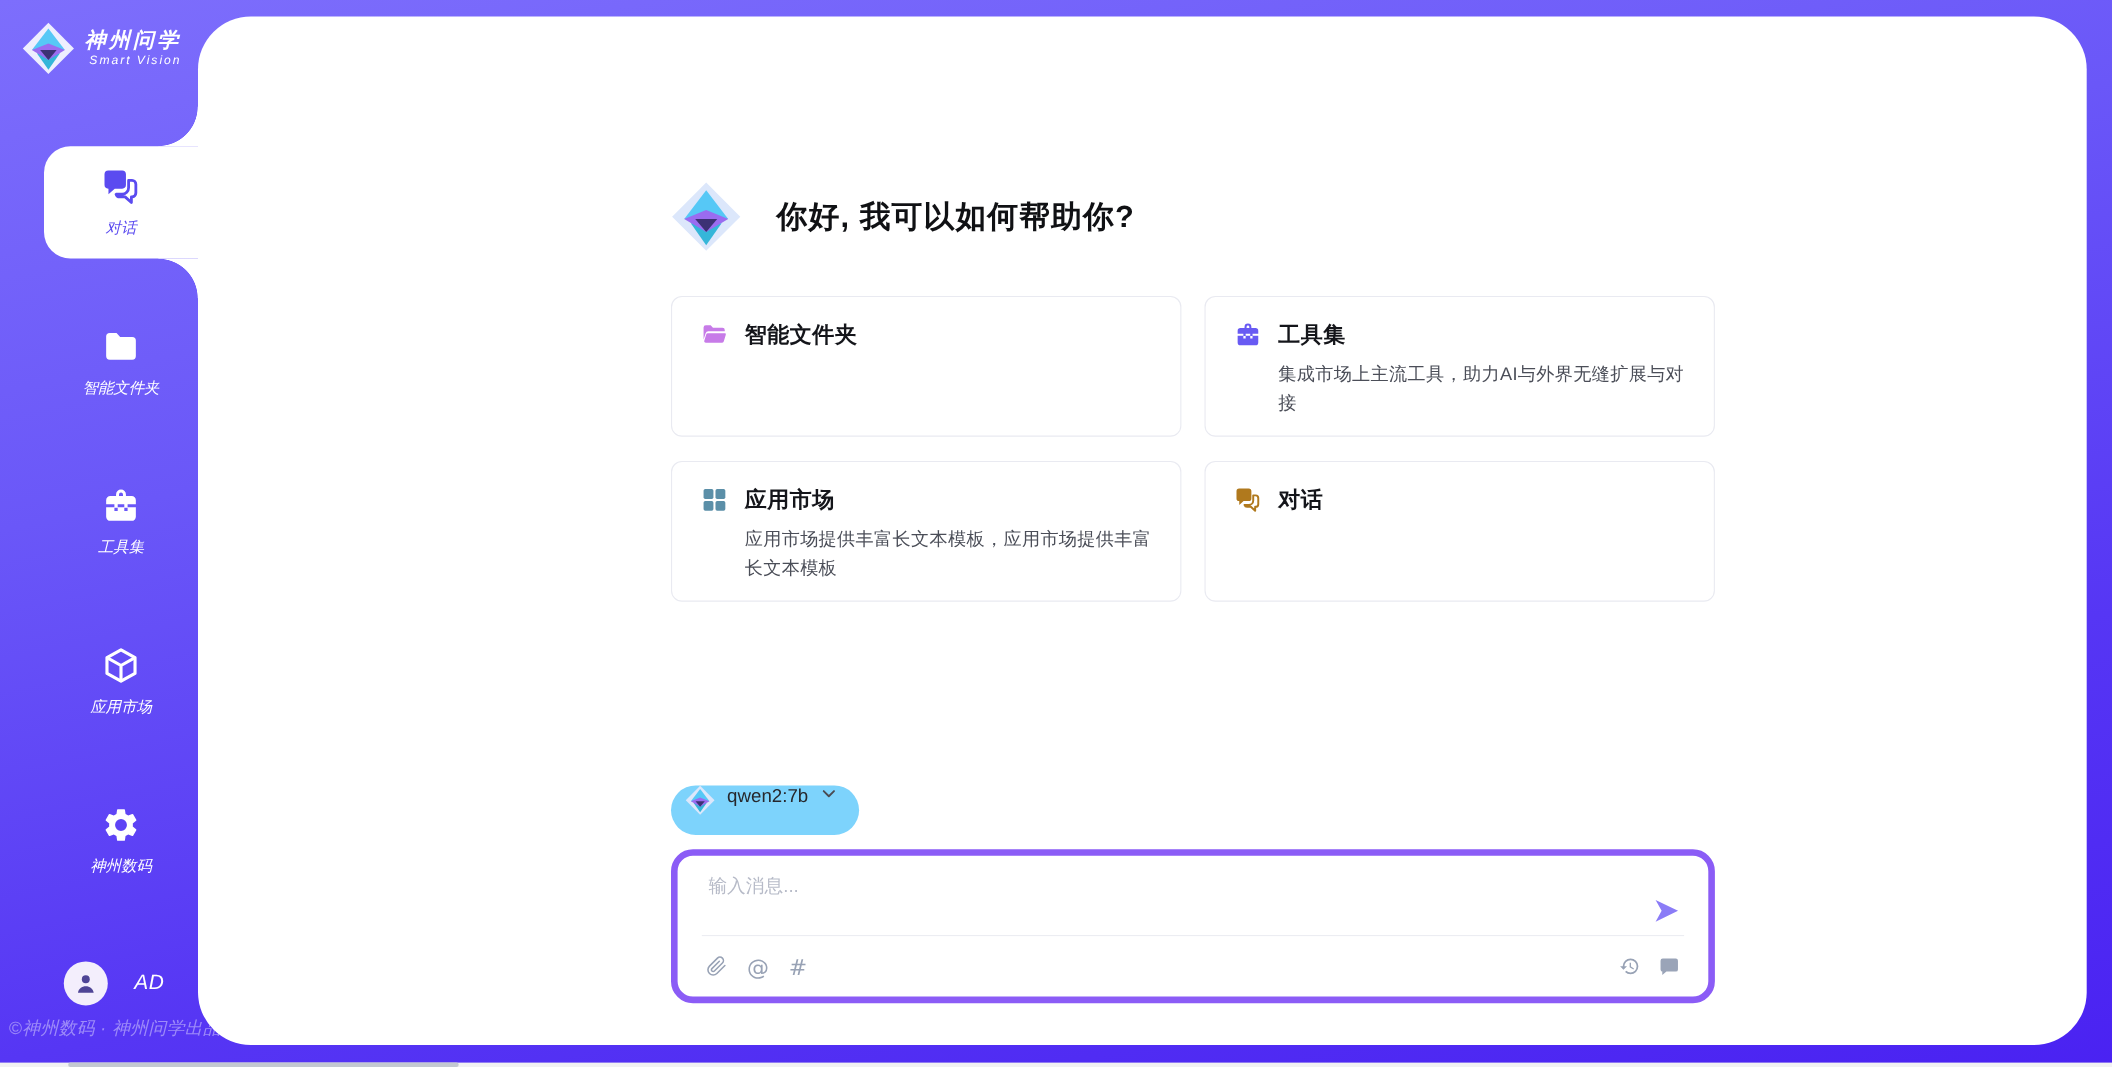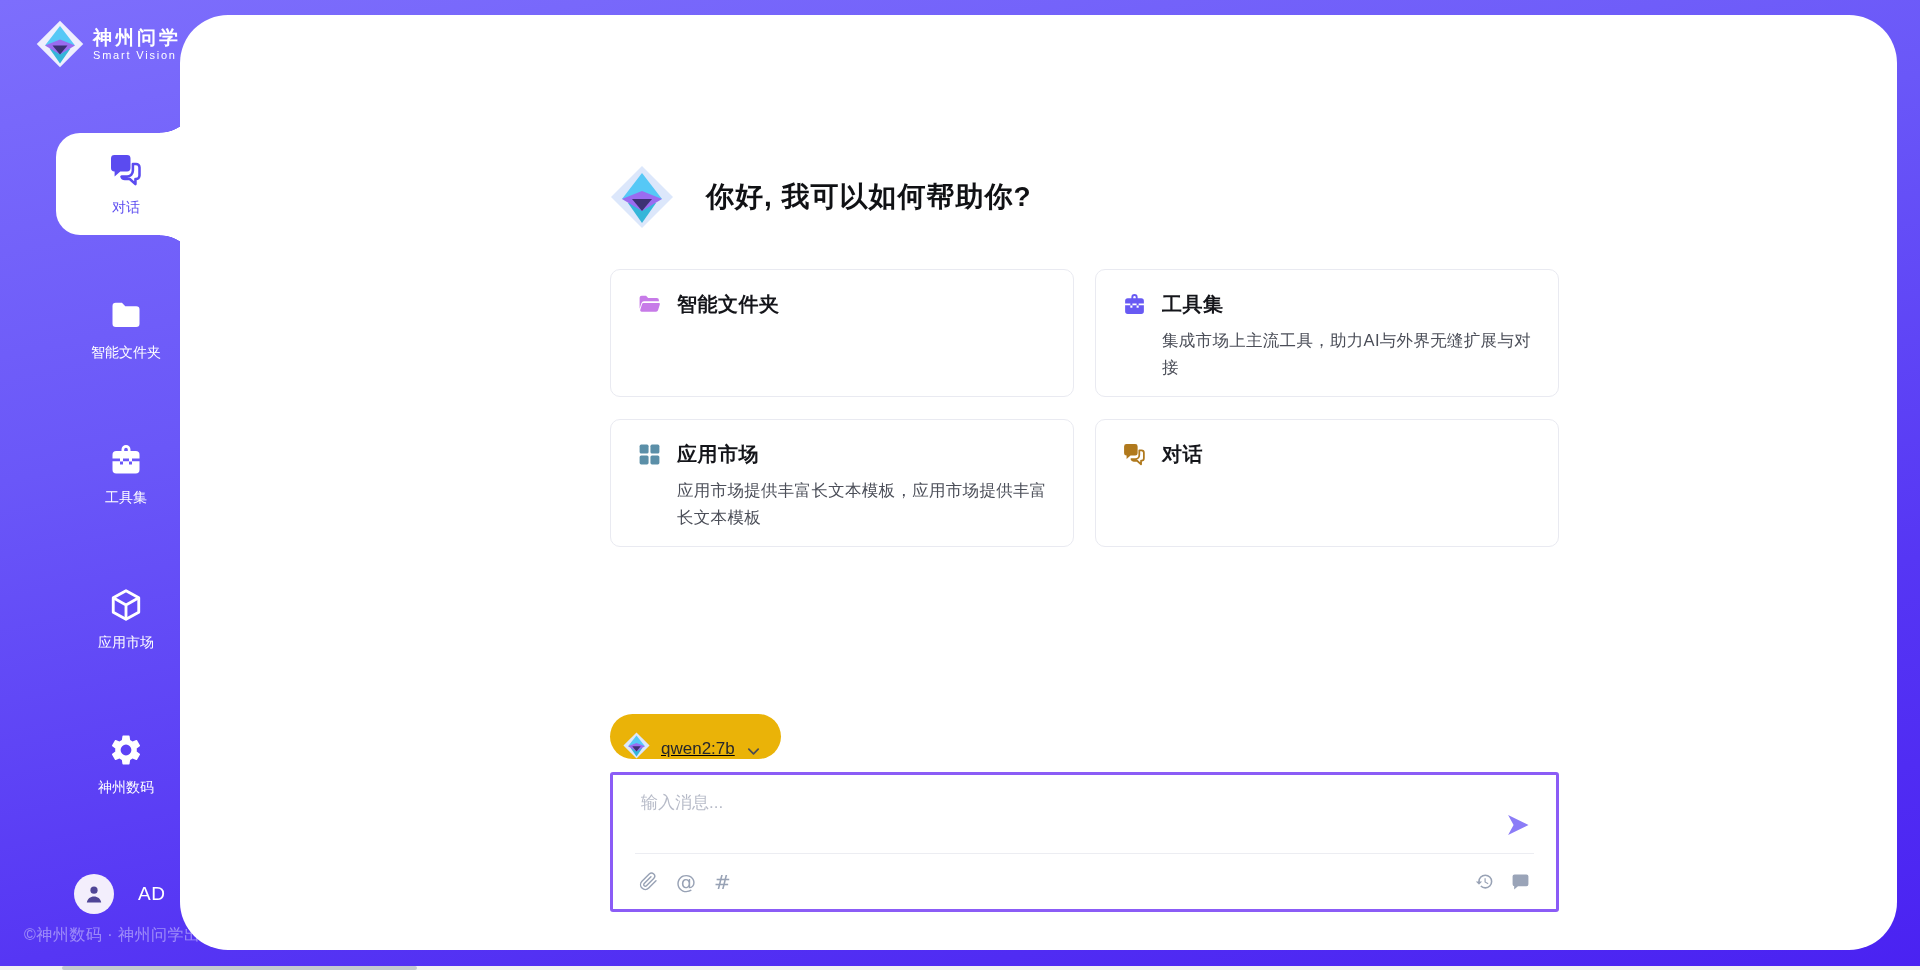--- a/index.html
+++ b/index.html
@@ -10,25 +10,25 @@
     position:relative;
   }
 
   
   .main-card {
     position:absolute; left:180px; top:15px; width:1717px; height:935px;
     background:#ffffff; border-radius:48px;
   }
 
   
-  .sidebar { position:absolute; left:16px; top:0; width:194px; height:970px; }
+  .sidebar { position:absolute; left:0; top:0; width:194px; height:970px;font-style:italic; }
   .logo-row { display:flex; align-items:center; gap:9px; padding:20px 0 0 20px; }
   .logo-diamond { width:48px; height:48px; flex:0 0 auto; }
   .logo-text .cn { color:#fff; font-size:19px; font-weight:bold; letter-spacing:3px; line-height:1.2; }
-  .logo-text .en { color:#fff; font-size:11px; letter-spacing:1.8px; }
+  .logo-text .en { color:#fff; font-size:11px; letter-spacing:1.8px;text-align:right; }
 
   .nav { position:absolute; top:133px; left:0; width:180px; display:flex; flex-direction:column; gap:43px; }
   .nav-item {
     position:relative; margin-left:40px; width:140px; height:102px;
     display:flex; flex-direction:column; align-items:center; justify-content:center; gap:11px;
     color:#ffffff; font-size:14px; cursor:pointer;
   }
   .nav-item svg { width:36px; height:36px; }
   .nav-item.active { background:#fff; border-radius:24px 0 0 24px; color:#5b4bf0; }
   .nav-item.active::before {
@@ -57,30 +57,30 @@
     border:1px solid #e9eaf1; border-radius:10px; background:#fff;
     height:128px; padding:21px 26px; cursor:pointer;
   }
   .card-head { display:flex; align-items:center; gap:15px; }
   .card-head svg { width:25px; height:25px; flex:0 0 auto; }
   .card-title { font-size:20px; font-weight:bold; color:#14151a; letter-spacing:.5px; }
   .card-desc { margin-top:9px; padding-left:40px; font-size:16.5px; color:#4b4e58; line-height:1.62; letter-spacing:.3px; }
 
   .model-pill {
     margin-top:auto; align-self:flex-start;
-    display:flex; align-items:flex-end; gap:11px;
-    background:#eab308; border-radius:24px; height:45px; padding:0 20px 0 13px; cursor:pointer;text-decoration:underline;
+    display:flex; align-items:flex-start; gap:11px;
+    background:#7dd3fc; border-radius:24px; height:45px; padding:0 20px 0 13px; cursor:pointer;
   }
   .model-pill .pill-diamond { width:27px; height:27px; }
   .model-name { font-size:17px; color:#26272c; }
   .chevron-down { width:15px; height:15px; }
 
   .composer {
     margin-top:13px; margin-bottom:38px;
-    border:3px solid #8b5cf6; border-radius:3px; height:140px;
+    border:6px solid #8b5cf6; border-radius:20px; height:140px;
     display:flex; flex-direction:column; position:relative;
   }
   .composer-top { flex:1; display:flex; padding:15px 70px 6px 28px; }
   .composer-input {
     flex:1; border:none; outline:none; resize:none; background:transparent;
     font-family:inherit; font-size:17px; color:#33343a; line-height:1.5;
   }
   .composer-input::placeholder { color:#b7bbc8; }
   .send-btn { position:absolute; right:24px; top:36px; width:28px; height:28px; border:none; background:transparent; cursor:pointer; padding:0; }
   .send-btn svg { width:28px; height:28px; }

